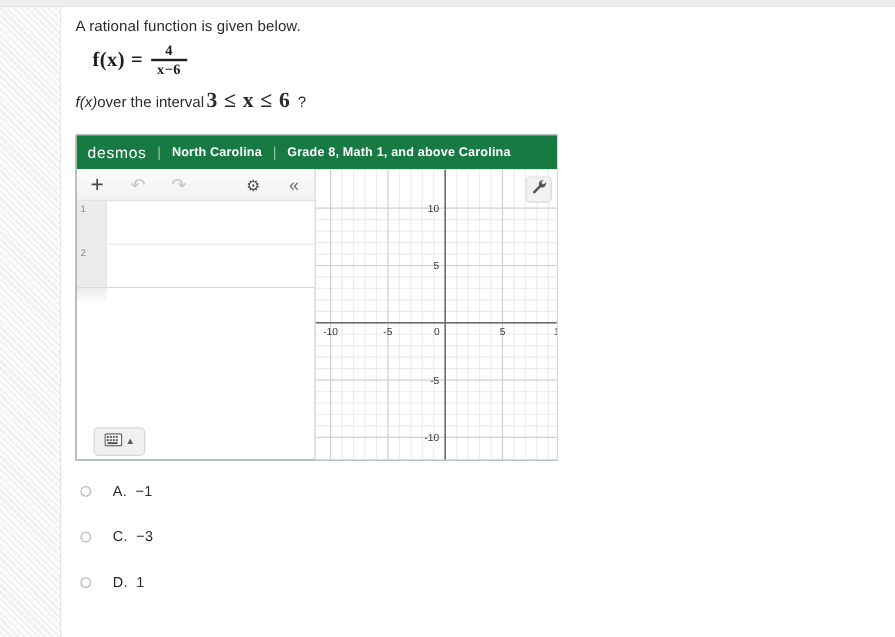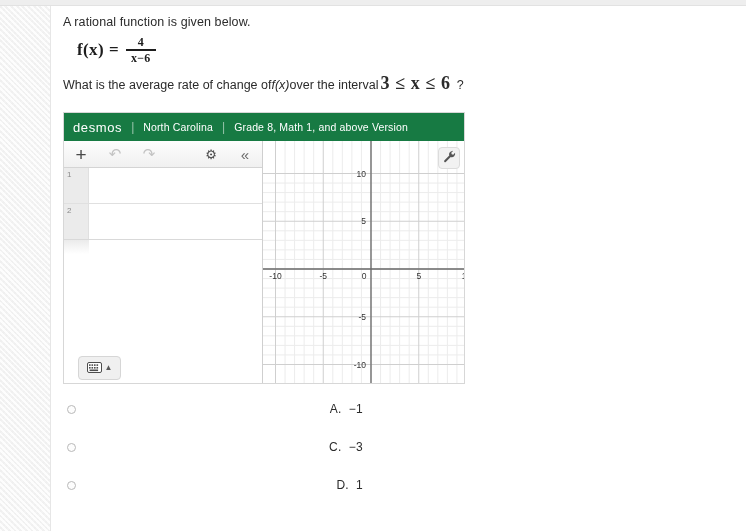--- a/index.html
+++ b/index.html
@@ -129,20 +129,21 @@
   }
   .hdr-sep {
     color: rgba(255,255,255,0.55);
     margin: 0 9px;
     font-size: 12px;
   }
   #desmos-state, #desmos-version {
     font-size: 10.5px;
     letter-spacing: .15px;
     color: #ffffff;
+    font-weight: bold;
   }
 
   
   #expr-panel {
     position: absolute;
     left: 0; top: 28px;
     width: 199px; height: 244px;
     background: #ffffff;
     border-right: 1px solid #cfcfcf;
     box-sizing: border-box;
@@ -250,21 +251,20 @@
   #choices {
     position: absolute;
     left: 12px; top: 384px;
     width: 300px;
   }
   .choice {
     position: relative;
     height: 38px;
     display: flex;
     align-items: center;
-    justify-content: space-between;
   }
   .radio {
     width: 9px; height: 9px;
     border: 1px solid #b9b9b9;
     border-radius: 50%;
     background: #fdfdfd;
     box-sizing: border-box;
     margin-left: 4px;
     flex: none;
   }
@@ -290,35 +290,34 @@
     <span class="fx">f(x)</span>
     <span class="eq">=</span>
     <span class="frac">
       <span class="num">4</span>
       <span class="bar"></span>
       <span class="den">x−6</span>
     </span>
   </div>
 
   <div id="question-line">
-    <span>What is the average rate of change of </span>
     <span class="ital">f(x)</span>
     <span> over the interval </span>
     <span class="mathspan">3 ≤ x ≤ 6</span>
     <span class="qmark">?</span>
   </div>
 
   <div id="desmos-widget">
 
     <div id="desmos-header">
       <span id="desmos-logo">desmos</span>
       <span class="hdr-sep">|</span>
       <span id="desmos-state">North Carolina</span>
       <span class="hdr-sep">|</span>
-      <span id="desmos-version">Grade 8, Math 1, and above Version</span>
+      <span id="desmos-version">Grade 8, Math 1, and above Carolina</span>
     </div>
 
     <div id="expr-panel">
 
       <div id="expr-toolbar">
         <div class="tb-btn" id="tb-add">+</div>
         <div class="tb-btn disabled" id="tb-undo">↶</div>
         <div class="tb-btn disabled" id="tb-redo">↷</div>
         <div id="tb-spacer"></div>
         <div class="tb-btn" id="tb-gear">⚙</div>

